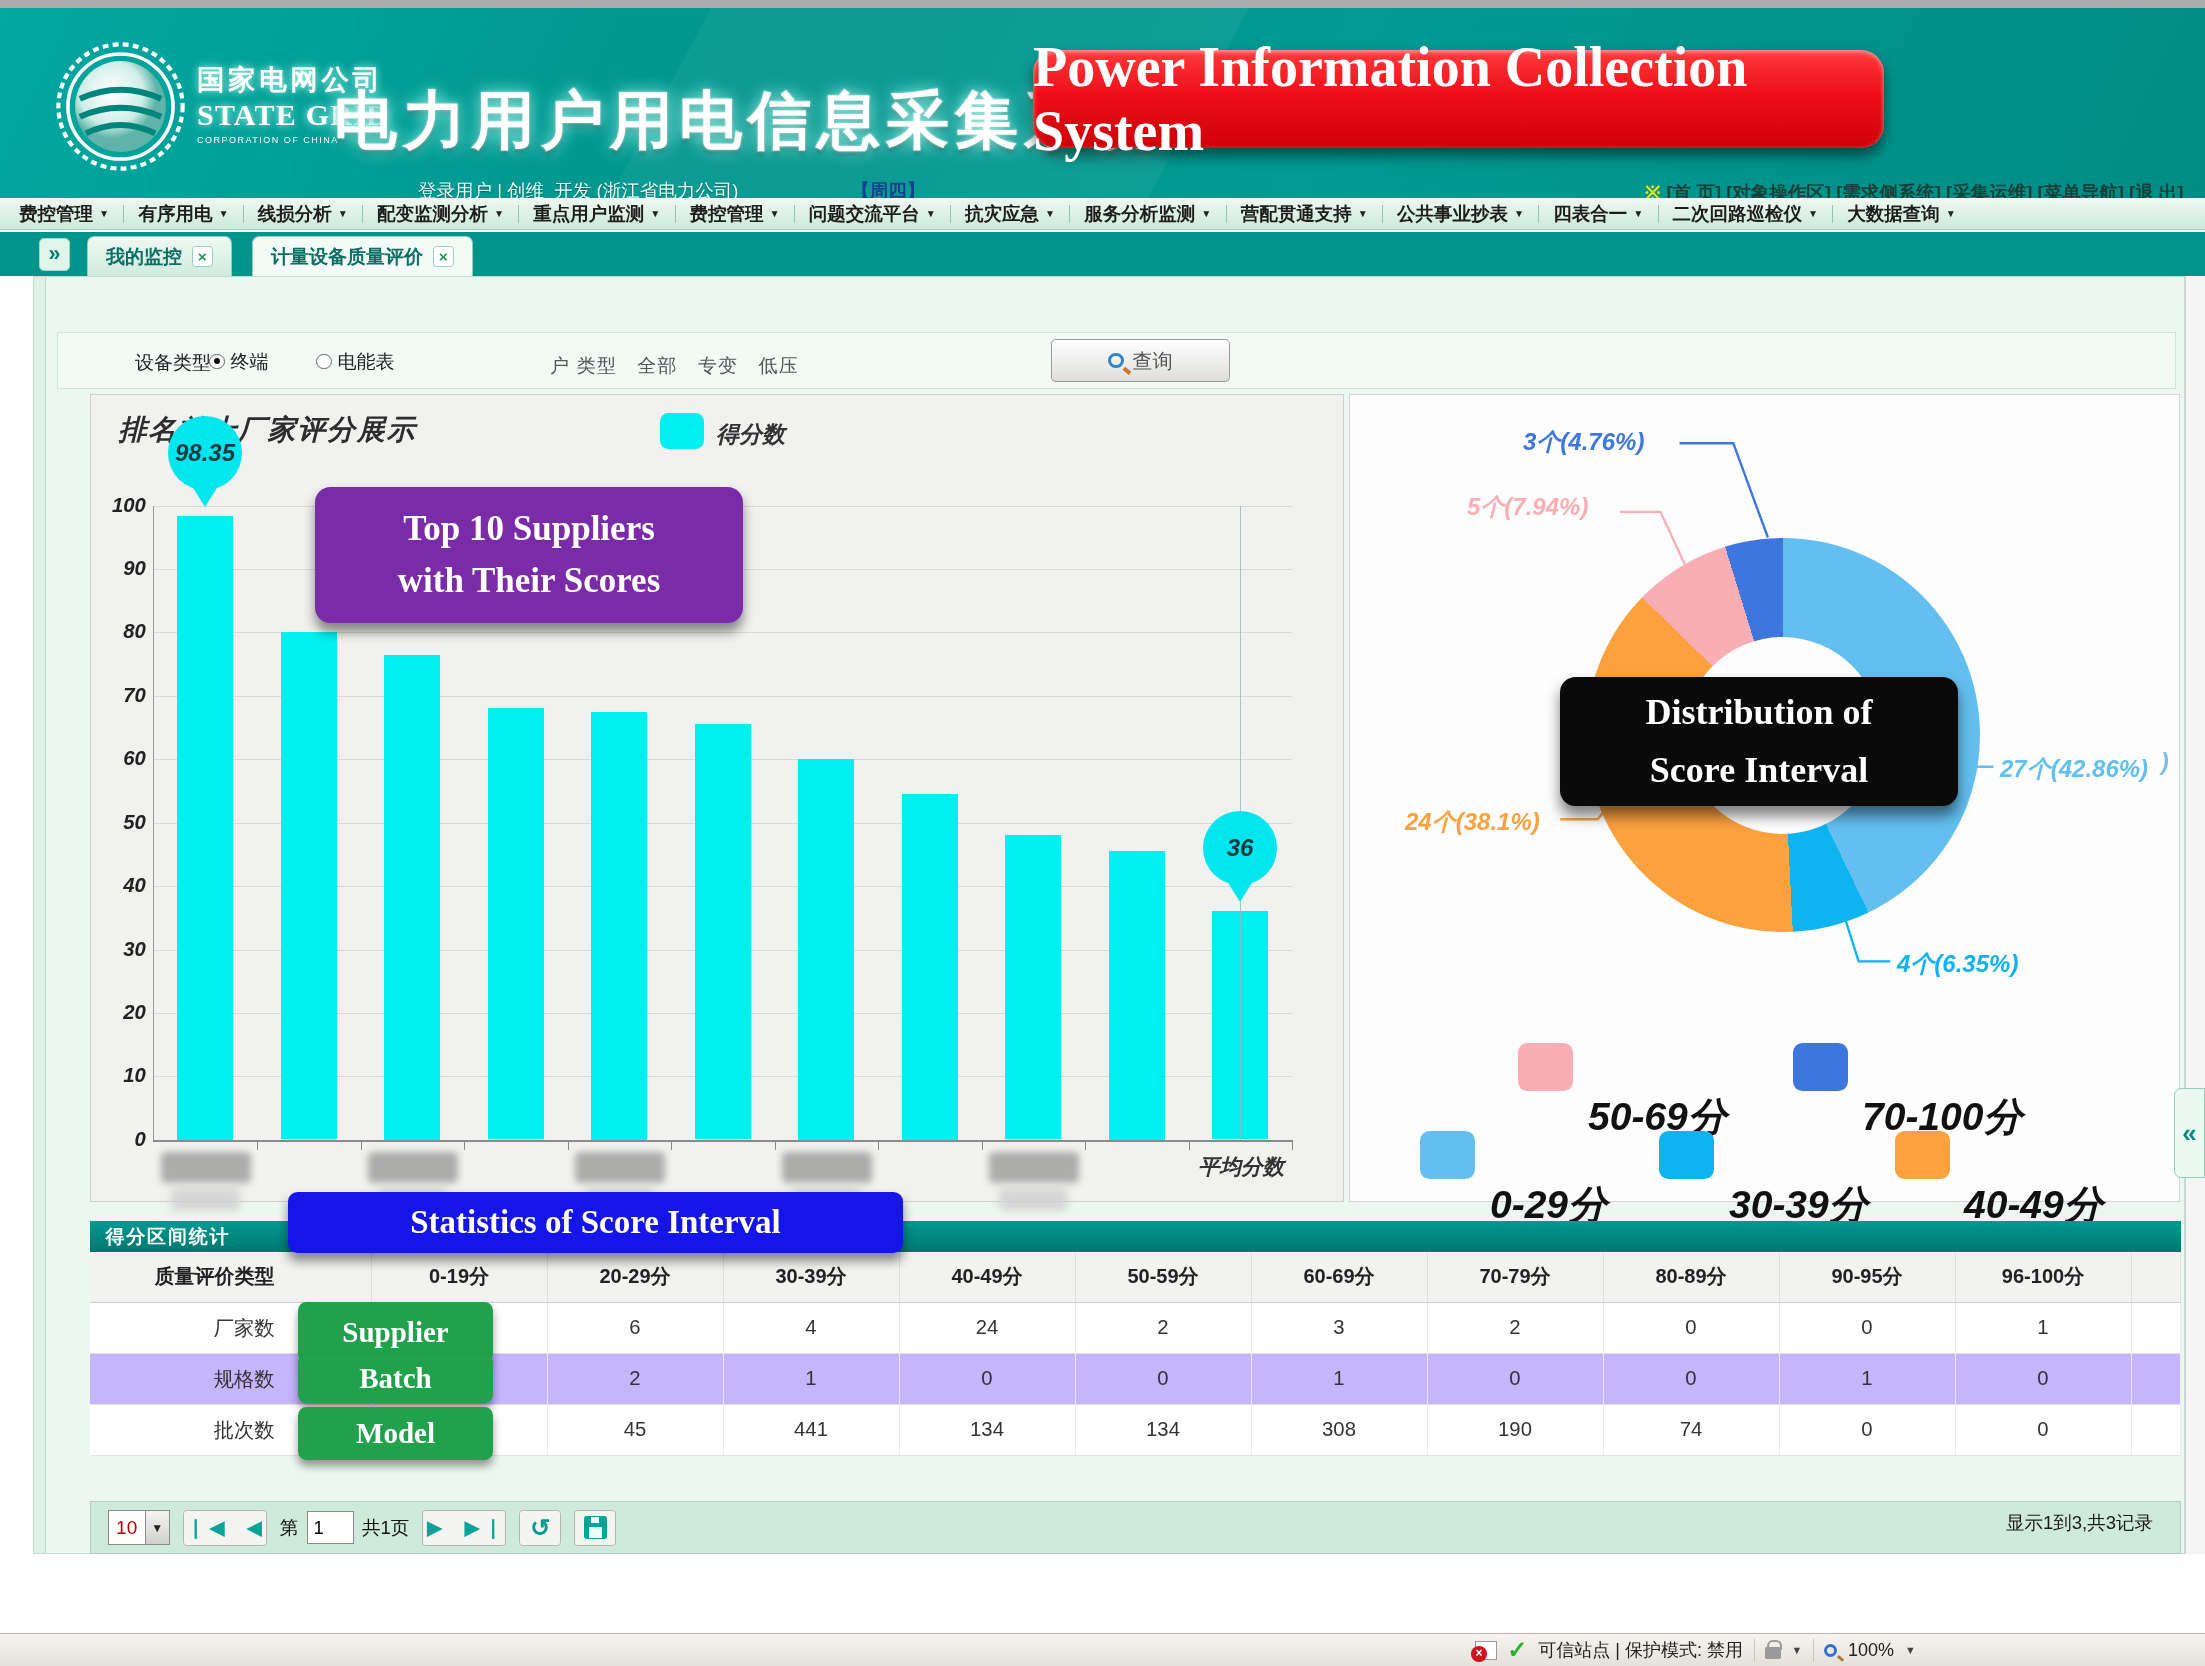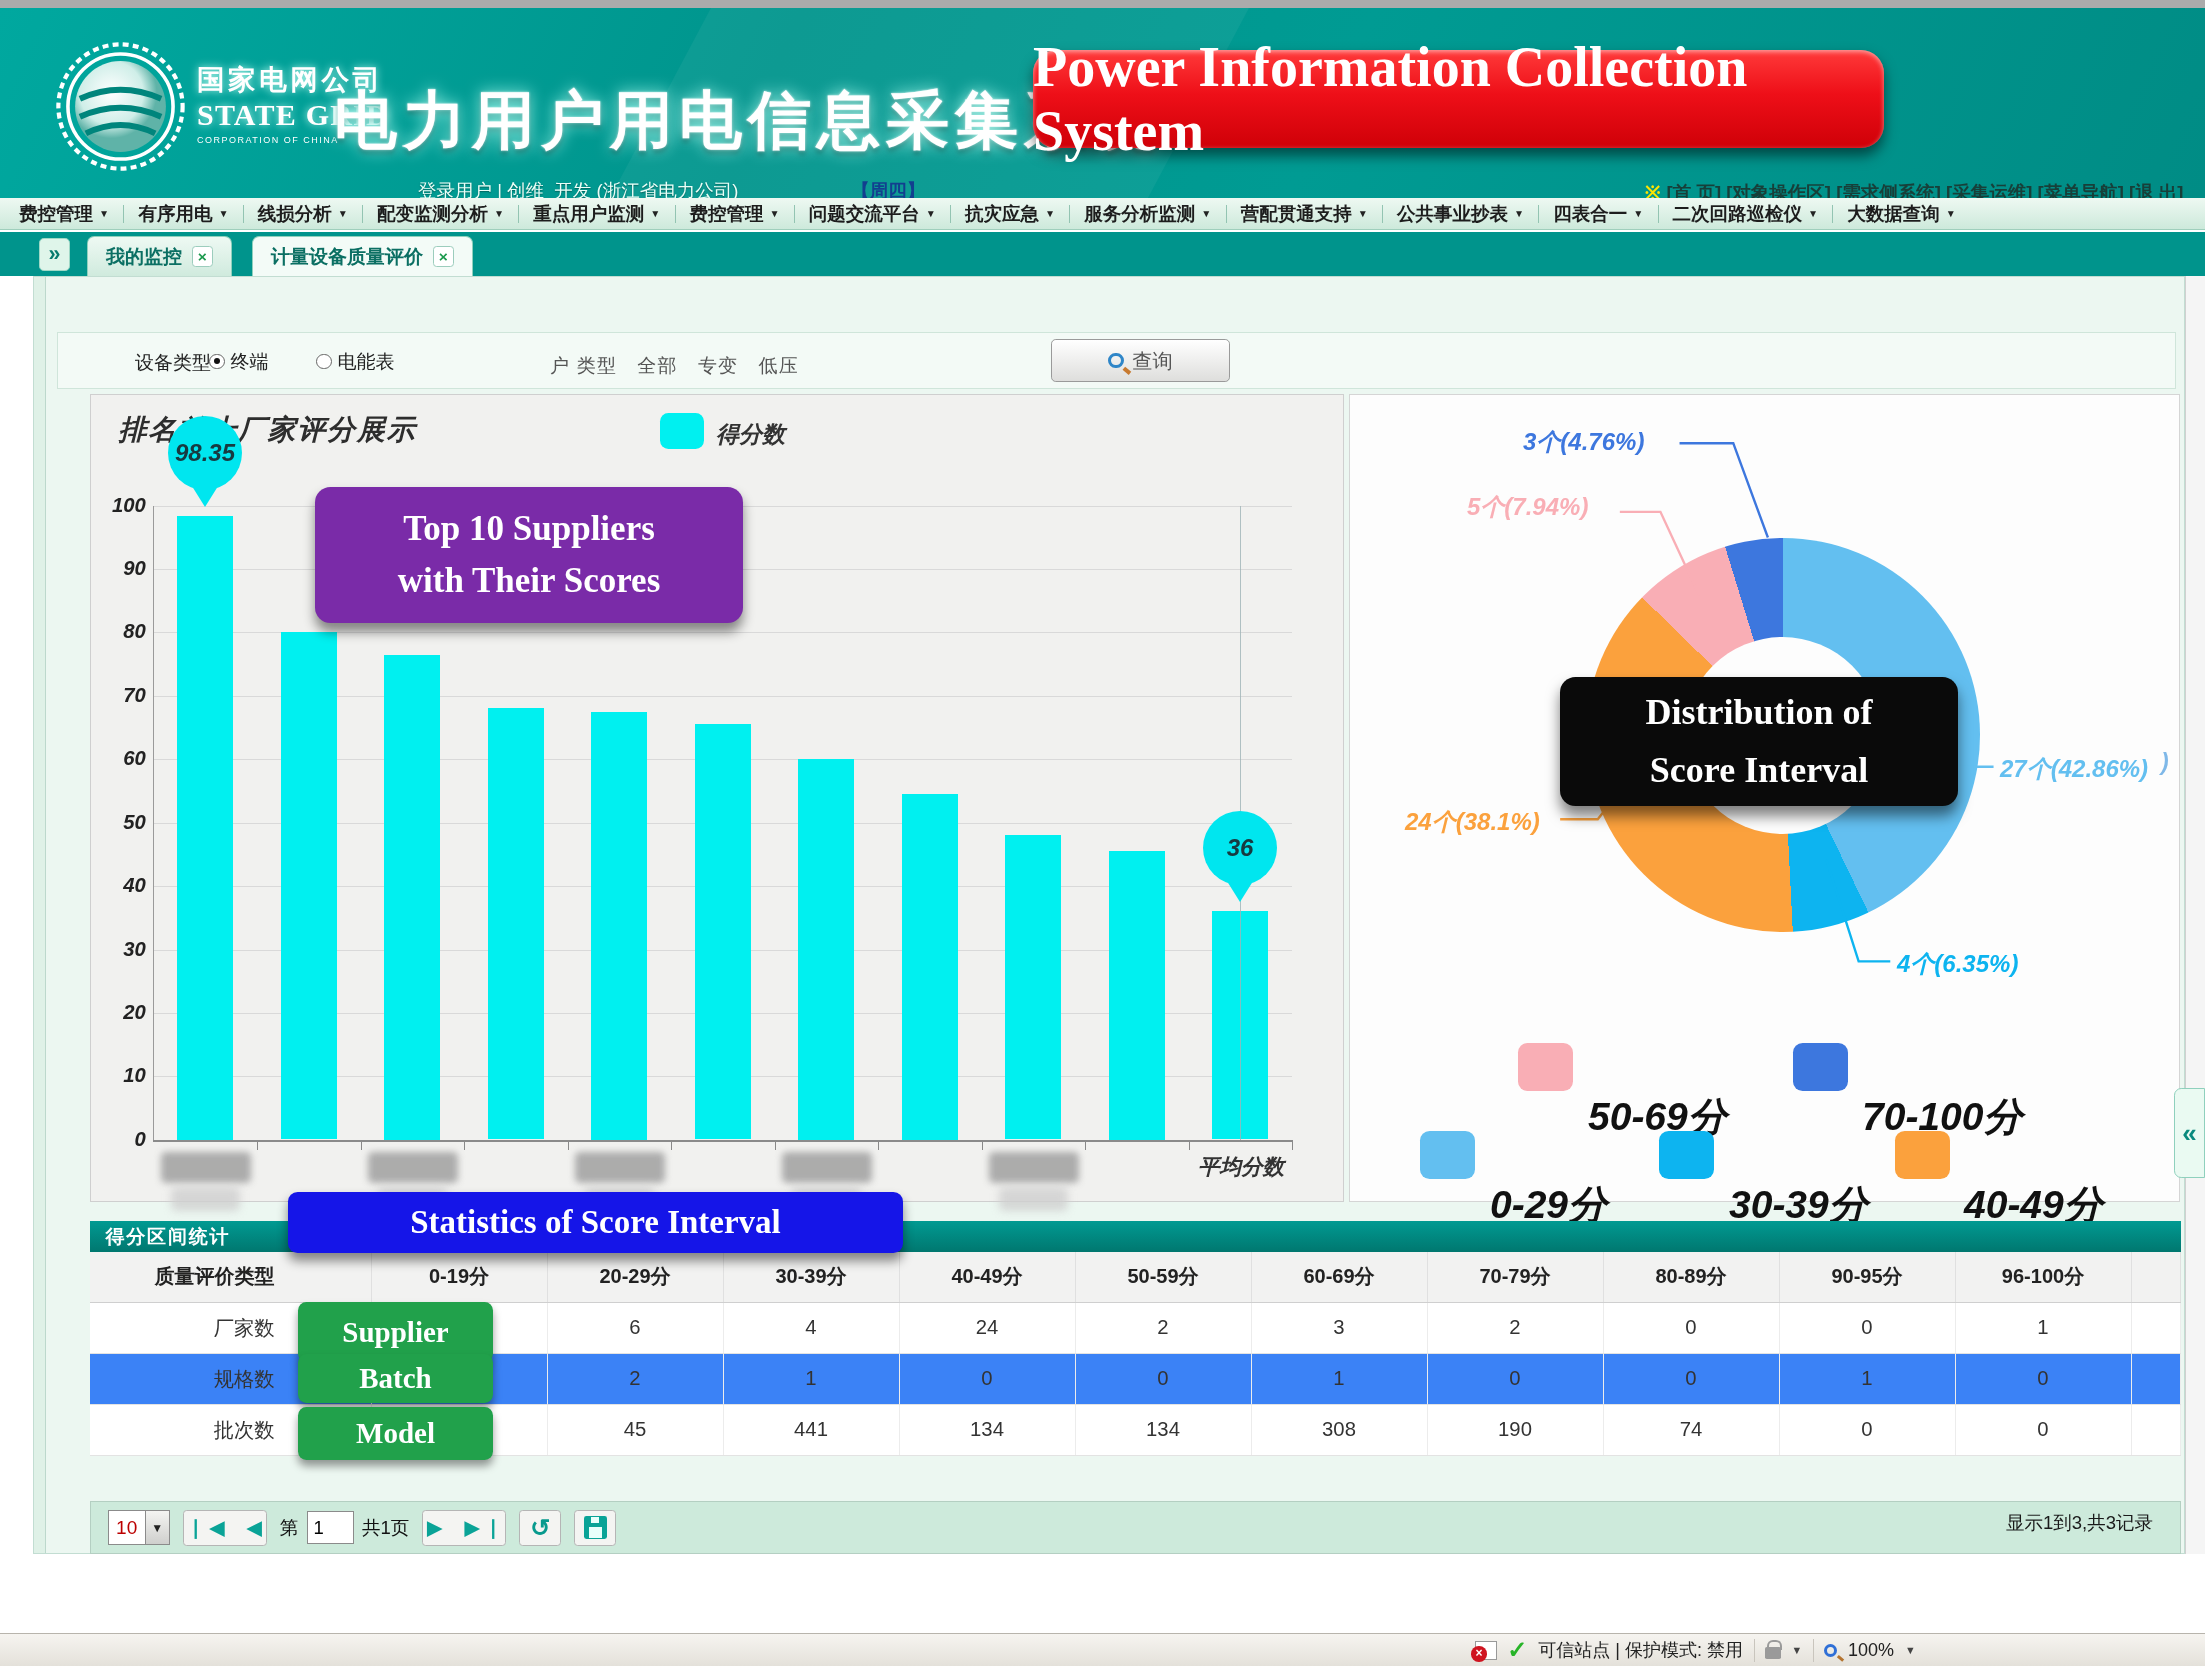--- a/index.html
+++ b/index.html
@@ -116,21 +116,21 @@
 
   
   #section-bar { left:56px; top:944px; width:2091px; height:31px;
     background:linear-gradient(180deg,#019a92,#00776f); display:flex; align-items:center;
     color:#fff; font-size:19px; font-weight:bold; letter-spacing:1.8px; padding-left:15.5px; }
   #score-table { left:56px; top:975px; width:2091px; border-collapse:collapse; background:#fff; }
   #score-table th { background:#f2f2f1; font-size:20px; font-weight:bold; color:#222; height:50px;
     border-right:0.6px solid #e0e0e0; border-bottom:1.2px solid #cfcfcf; }
   #score-table td { font-size:20.3px; color:#333; height:51px; text-align:center;
     border-right:0.6px solid #ececec; border-bottom:0.6px solid #e3e3e3; }
-  #score-table tr:nth-child(2) td { background:#3b82f6; }
+  #score-table tr:nth-child(2) td { background:#c4b5fd; }
   #score-table td.rowlabel, #score-table th.rowlabel { text-align:right; padding-right:96px; }
 
   .overlay-blue { left:288px; top:1192px; width:615px; height:61px; border-radius:9.6px; background:#1515e8;
     box-shadow:0 7.2px 10.8px rgba(0,0,0,.45); display:flex; align-items:center; justify-content:center;
     font-family:"Liberation Serif",serif; font-size:33px; font-weight:bold; color:#fff; }
   .overlay-green { width:195px; border-radius:8.4px; background:#21a14b; box-shadow:0 6px 8.4px rgba(0,0,0,.4);
     display:flex; align-items:center; justify-content:center; font-family:"Liberation Serif",serif;
     font-size:29px; font-weight:bold; color:#fff; }
   #ov-supplier { left:298px; top:1302px; height:60px; }
   #ov-batch   { left:298px; top:1354px; height:49px; }

